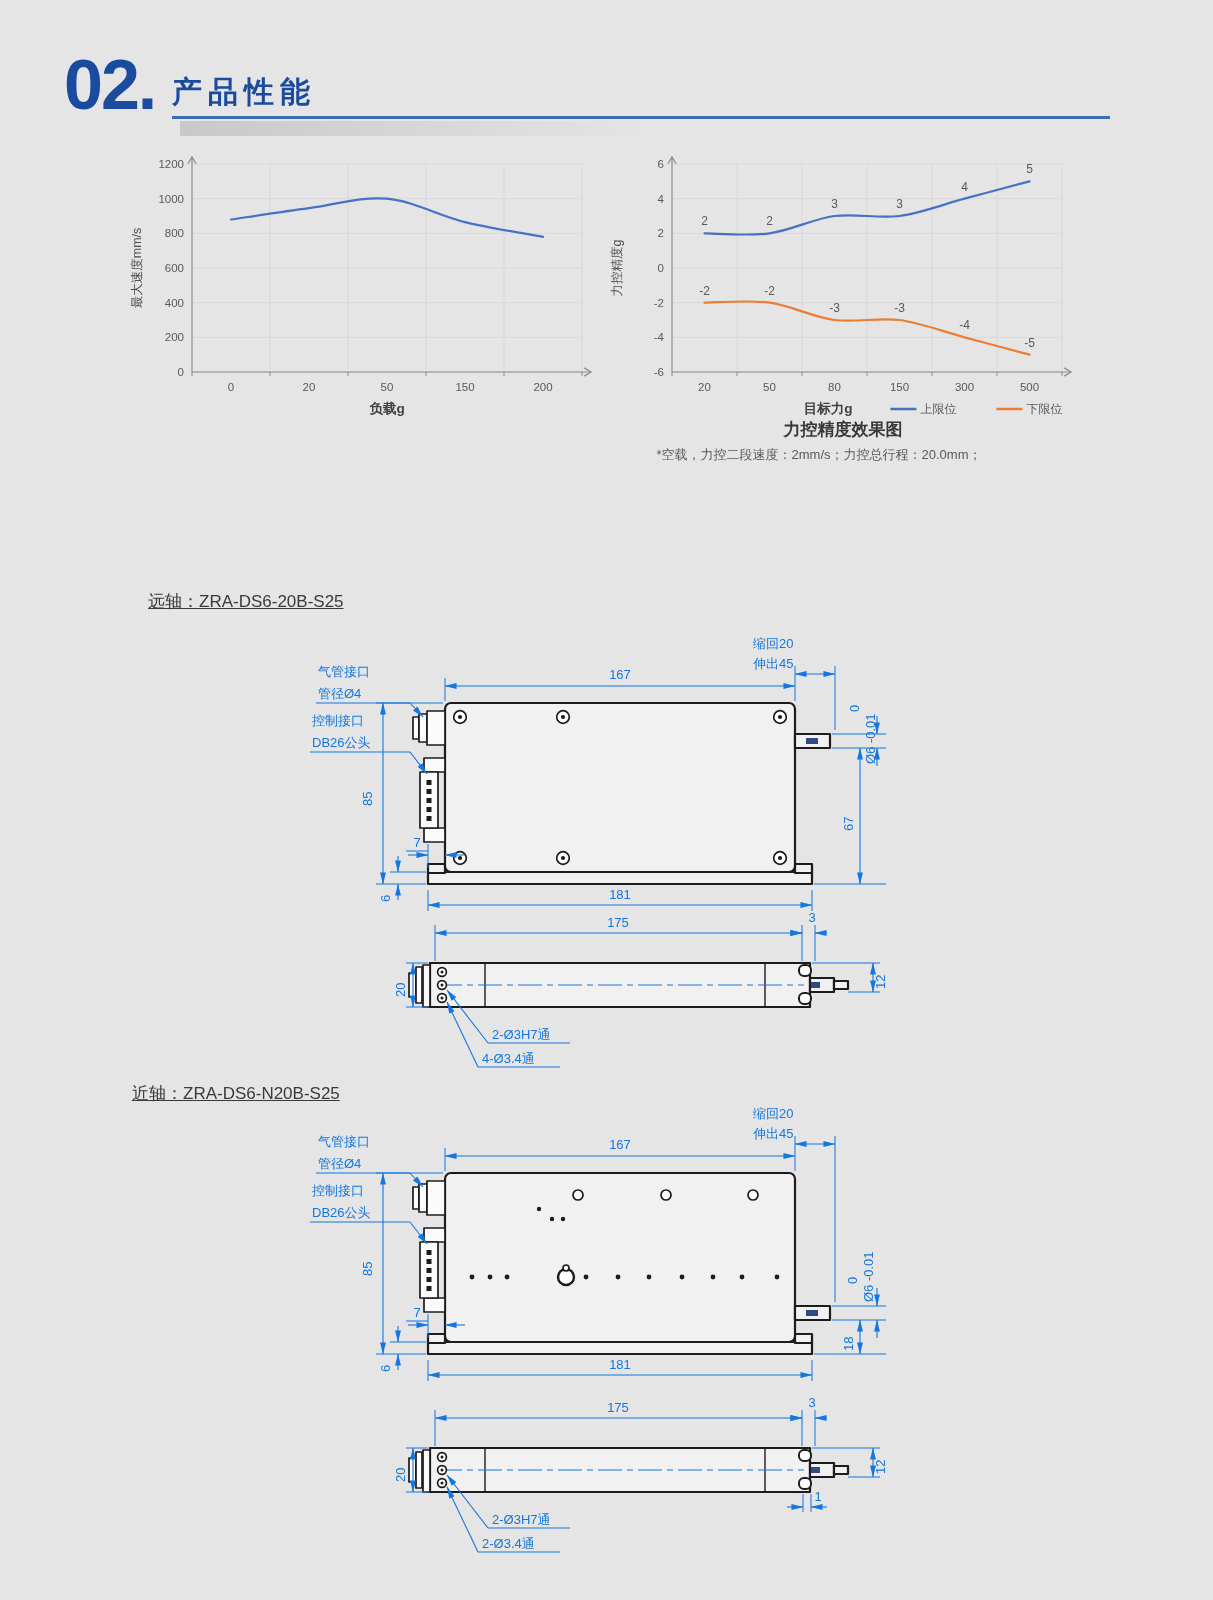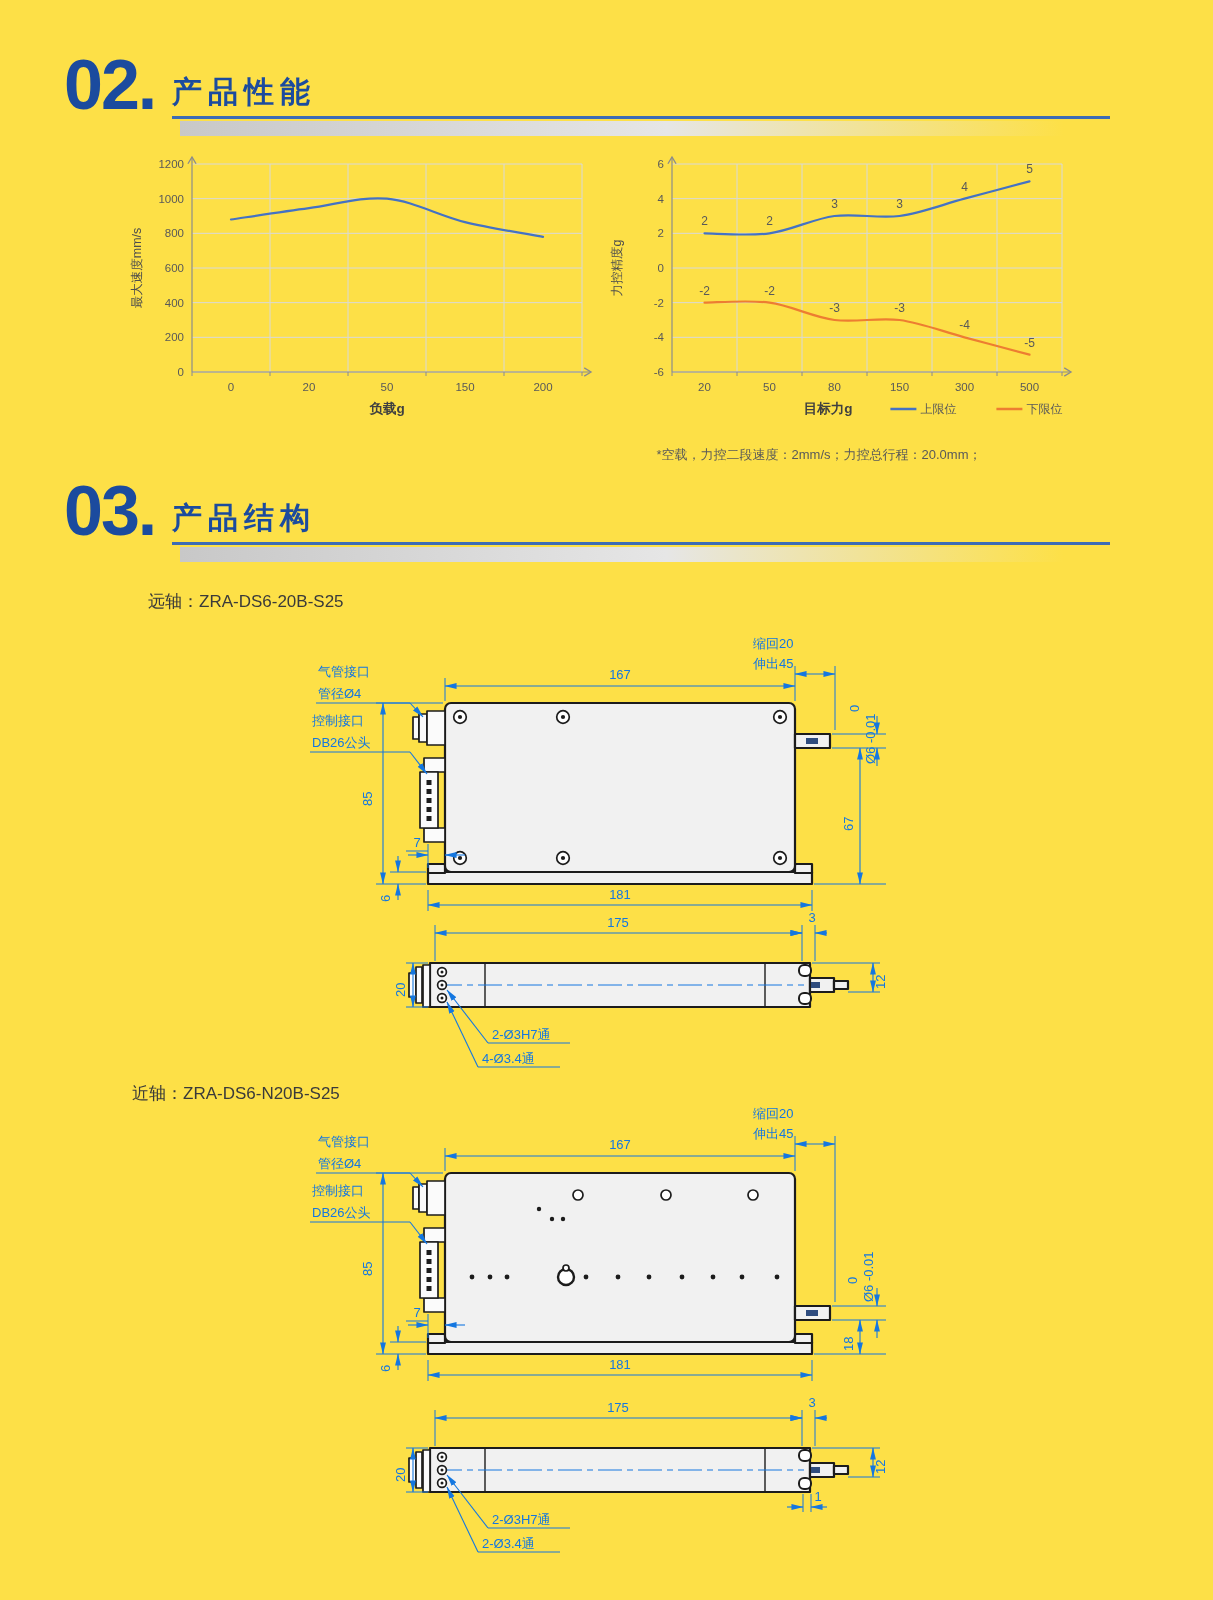--- a/index.html
+++ b/index.html
@@ -1,28 +1,28 @@
 <!DOCTYPE html>
 <html><head>
 <meta charset="utf-8">
 <style>
   html,body{margin:0;padding:0;background:#fff;}
-  #page{position:relative;width:1213px;height:1600px;background:#fde047;overflow:hidden;
+  #page{position:relative;width:1213px;height:1600px;background:#e5e5e5;overflow:hidden;
         font-family:"Liberation Sans",sans-serif;}
   .sec{position:absolute;left:0;width:100%;height:110px;}
   .sec-num{position:absolute;left:64px;top:0;font-size:70px;font-weight:800;color:#1B4B9E;
            line-height:0.95;letter-spacing:-2px;}
   .sec-title{position:absolute;left:172px;top:20px;font-size:30px;font-weight:700;color:#1B4B9E;letter-spacing:6px;}
   .sec-line{position:absolute;left:172px;top:64px;width:938px;height:3px;background:#3D6CB4;}
   .sec-bar{position:absolute;left:180px;top:69px;width:884px;height:15px;
            background:linear-gradient(90deg,#C8C8C8 0%,#E6E6E6 55%,rgba(240,240,240,0) 100%);}
   .chart-svg{position:absolute;width:470px;height:268px;}
   .chart-title{position:absolute;width:470px;text-align:center;font-size:17px;font-weight:700;color:#383838;}
   .notes{position:absolute;width:470px;text-align:center;font-size:13px;color:#595959;line-height:22px;}
-  .model-label{position:absolute;font-size:17px;color:#3A3A3A;}
+  .model-label{position:absolute;font-size:17px;color:#3A3A3A;text-decoration:underline;}
   .dwg{position:absolute;display:block;}
   .dwg .part{fill:#F1F1F1;stroke:#1C1C1C;stroke-width:2.2;stroke-linejoin:round;}
   .dwg .partthin{fill:#FBFBFB;stroke:#1C1C1C;stroke-width:1.7;stroke-linejoin:round;}
   .dwg .ucut{fill:#FFFFFF;stroke:#1C1C1C;stroke-width:2;}
   .dwg .hole{fill:#FFFFFF;stroke:#1C1C1C;stroke-width:1.7;}
   .dwg .dot{fill:#1C1C1C;stroke:none;}
   .dwg .pin{fill:#1C1C1C;stroke:none;}
   .dwg .slot{fill:#2F4C7E;stroke:none;}
   .dwg .div{stroke:#1C1C1C;stroke-width:1.4;}
   .dwg .ext{stroke:#1477E0;stroke-width:1;fill:none;}
@@ -139,30 +139,25 @@
       <text x="226.5" y="162" text-anchor="middle" fill="#595959" font-size="12">-3</text>
       <text x="291.5" y="162" text-anchor="middle" fill="#595959" font-size="12">-3</text>
       <text x="356.5" y="179.33333333333334" text-anchor="middle" fill="#595959" font-size="12">-4</text>
       <text x="421.5" y="196.66666666666666" text-anchor="middle" fill="#595959" font-size="12">-5</text>
       <text x="220" y="263" text-anchor="middle" fill="#404040" font-size="13.5" font-weight="700">目标力g</text>
       <line x1="282.40000000000003" y1="259" x2="308.40000000000003" y2="259" stroke="#4472C4" stroke-width="2.5"></line>
       <text x="312.40000000000003" y="263" fill="#595959" font-size="12">上限位</text>
       <line x1="388.40000000000003" y1="259" x2="414.40000000000003" y2="259" stroke="#ED7D31" stroke-width="2.5"></line>
       <text x="418.40000000000003" y="263" fill="#595959" font-size="12">下限位</text>
     </svg>
+  <div class="chart-title" style="left:608px;top:418px">力控精度效果图</div>
   <div class="notes" style="left:584px;top:444px">
     <div>*空载，力控二段速度：2mm/s；力控总行程：20.0mm；</div>
   </div>
 
-  <div class="sec" style="top:478px">
-    <div class="sec-num">03.</div>
-    <div class="sec-title">产品结构</div>
-    <div class="sec-line"></div>
-    <div class="sec-bar"></div>
-  </div>
 
   <div class="model-label" style="left:148px;top:590px">远轴：ZRA-DS6-20B-S25</div>
 
   <svg class="dwg" style="left:300px;top:618px;width:620px;height:300px" viewBox="0 0 620 300">
     <defs>
       <marker id="fmA" viewBox="0 0 12 8" refX="11.5" refY="4" markerWidth="11" markerHeight="7.3" orient="auto-start-reverse">
         <path d="M0,1.1 L12,4 L0,6.9 z" fill="#1477E0"></path>
       </marker>
     </defs>
     <g>

